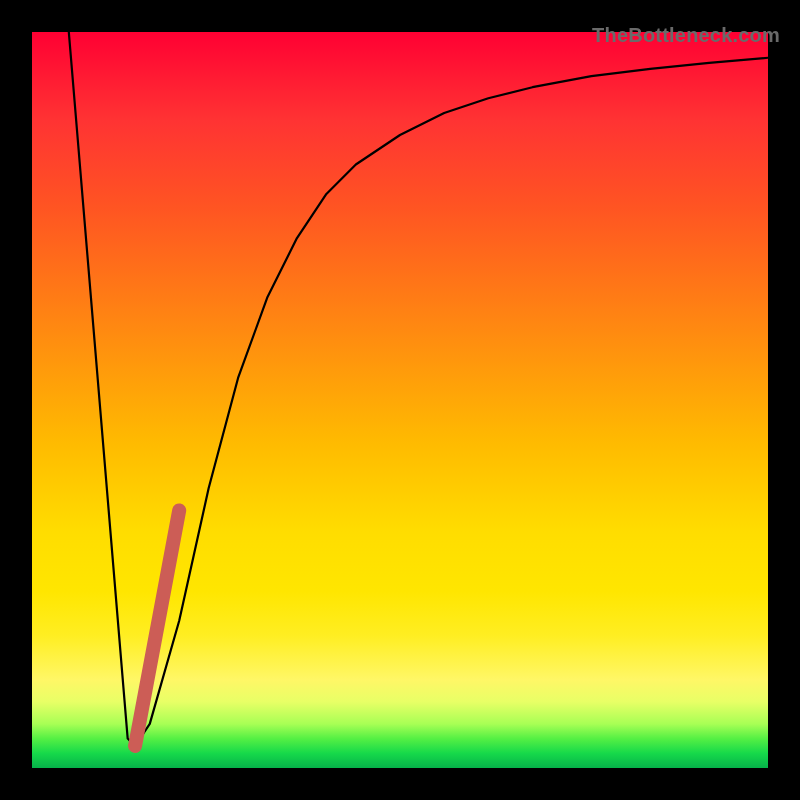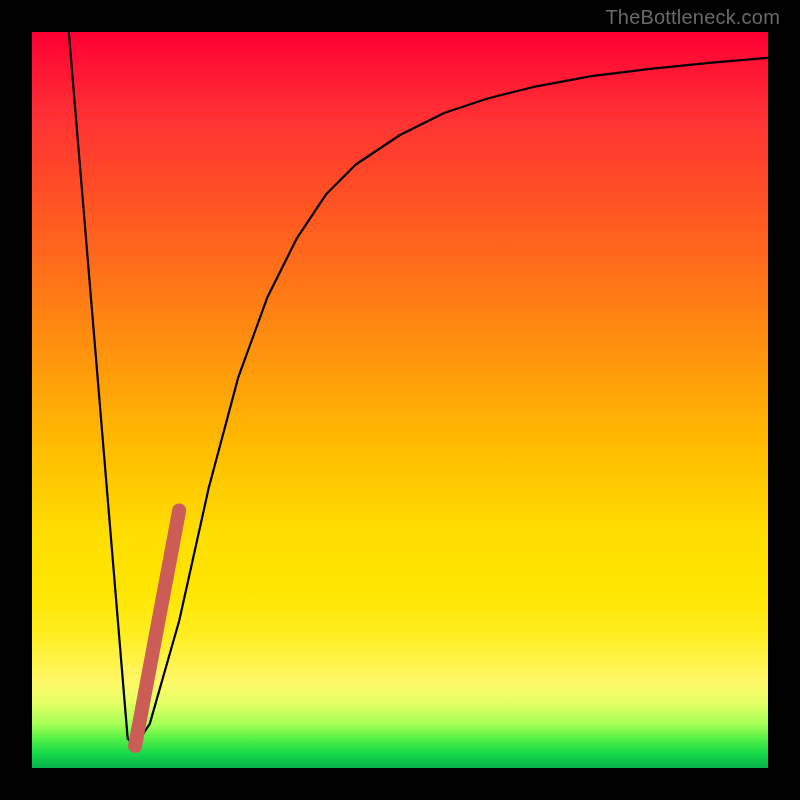--- a/index.html
+++ b/index.html
@@ -41,25 +41,25 @@
       #fff766 88%,
       #e8ff66 91%,
       #a8ff55 94%,
       #55f044 96%,
       #16d94a 98%,
       #06b24a 100%
     );
   }
   .watermark {
     position: absolute;
-    top: 6px;
+    top: 24px;
     right: 20px;
     color: #6a6a6a;
     font-size: 20px;
-    font-weight: 400;
+    font-weight: 700;
     letter-spacing: 0.2px;
   }
   svg {
     position: absolute;
     inset: 0;
     width: 100%;
     height: 100%;
   }
 </style>
 </head>

